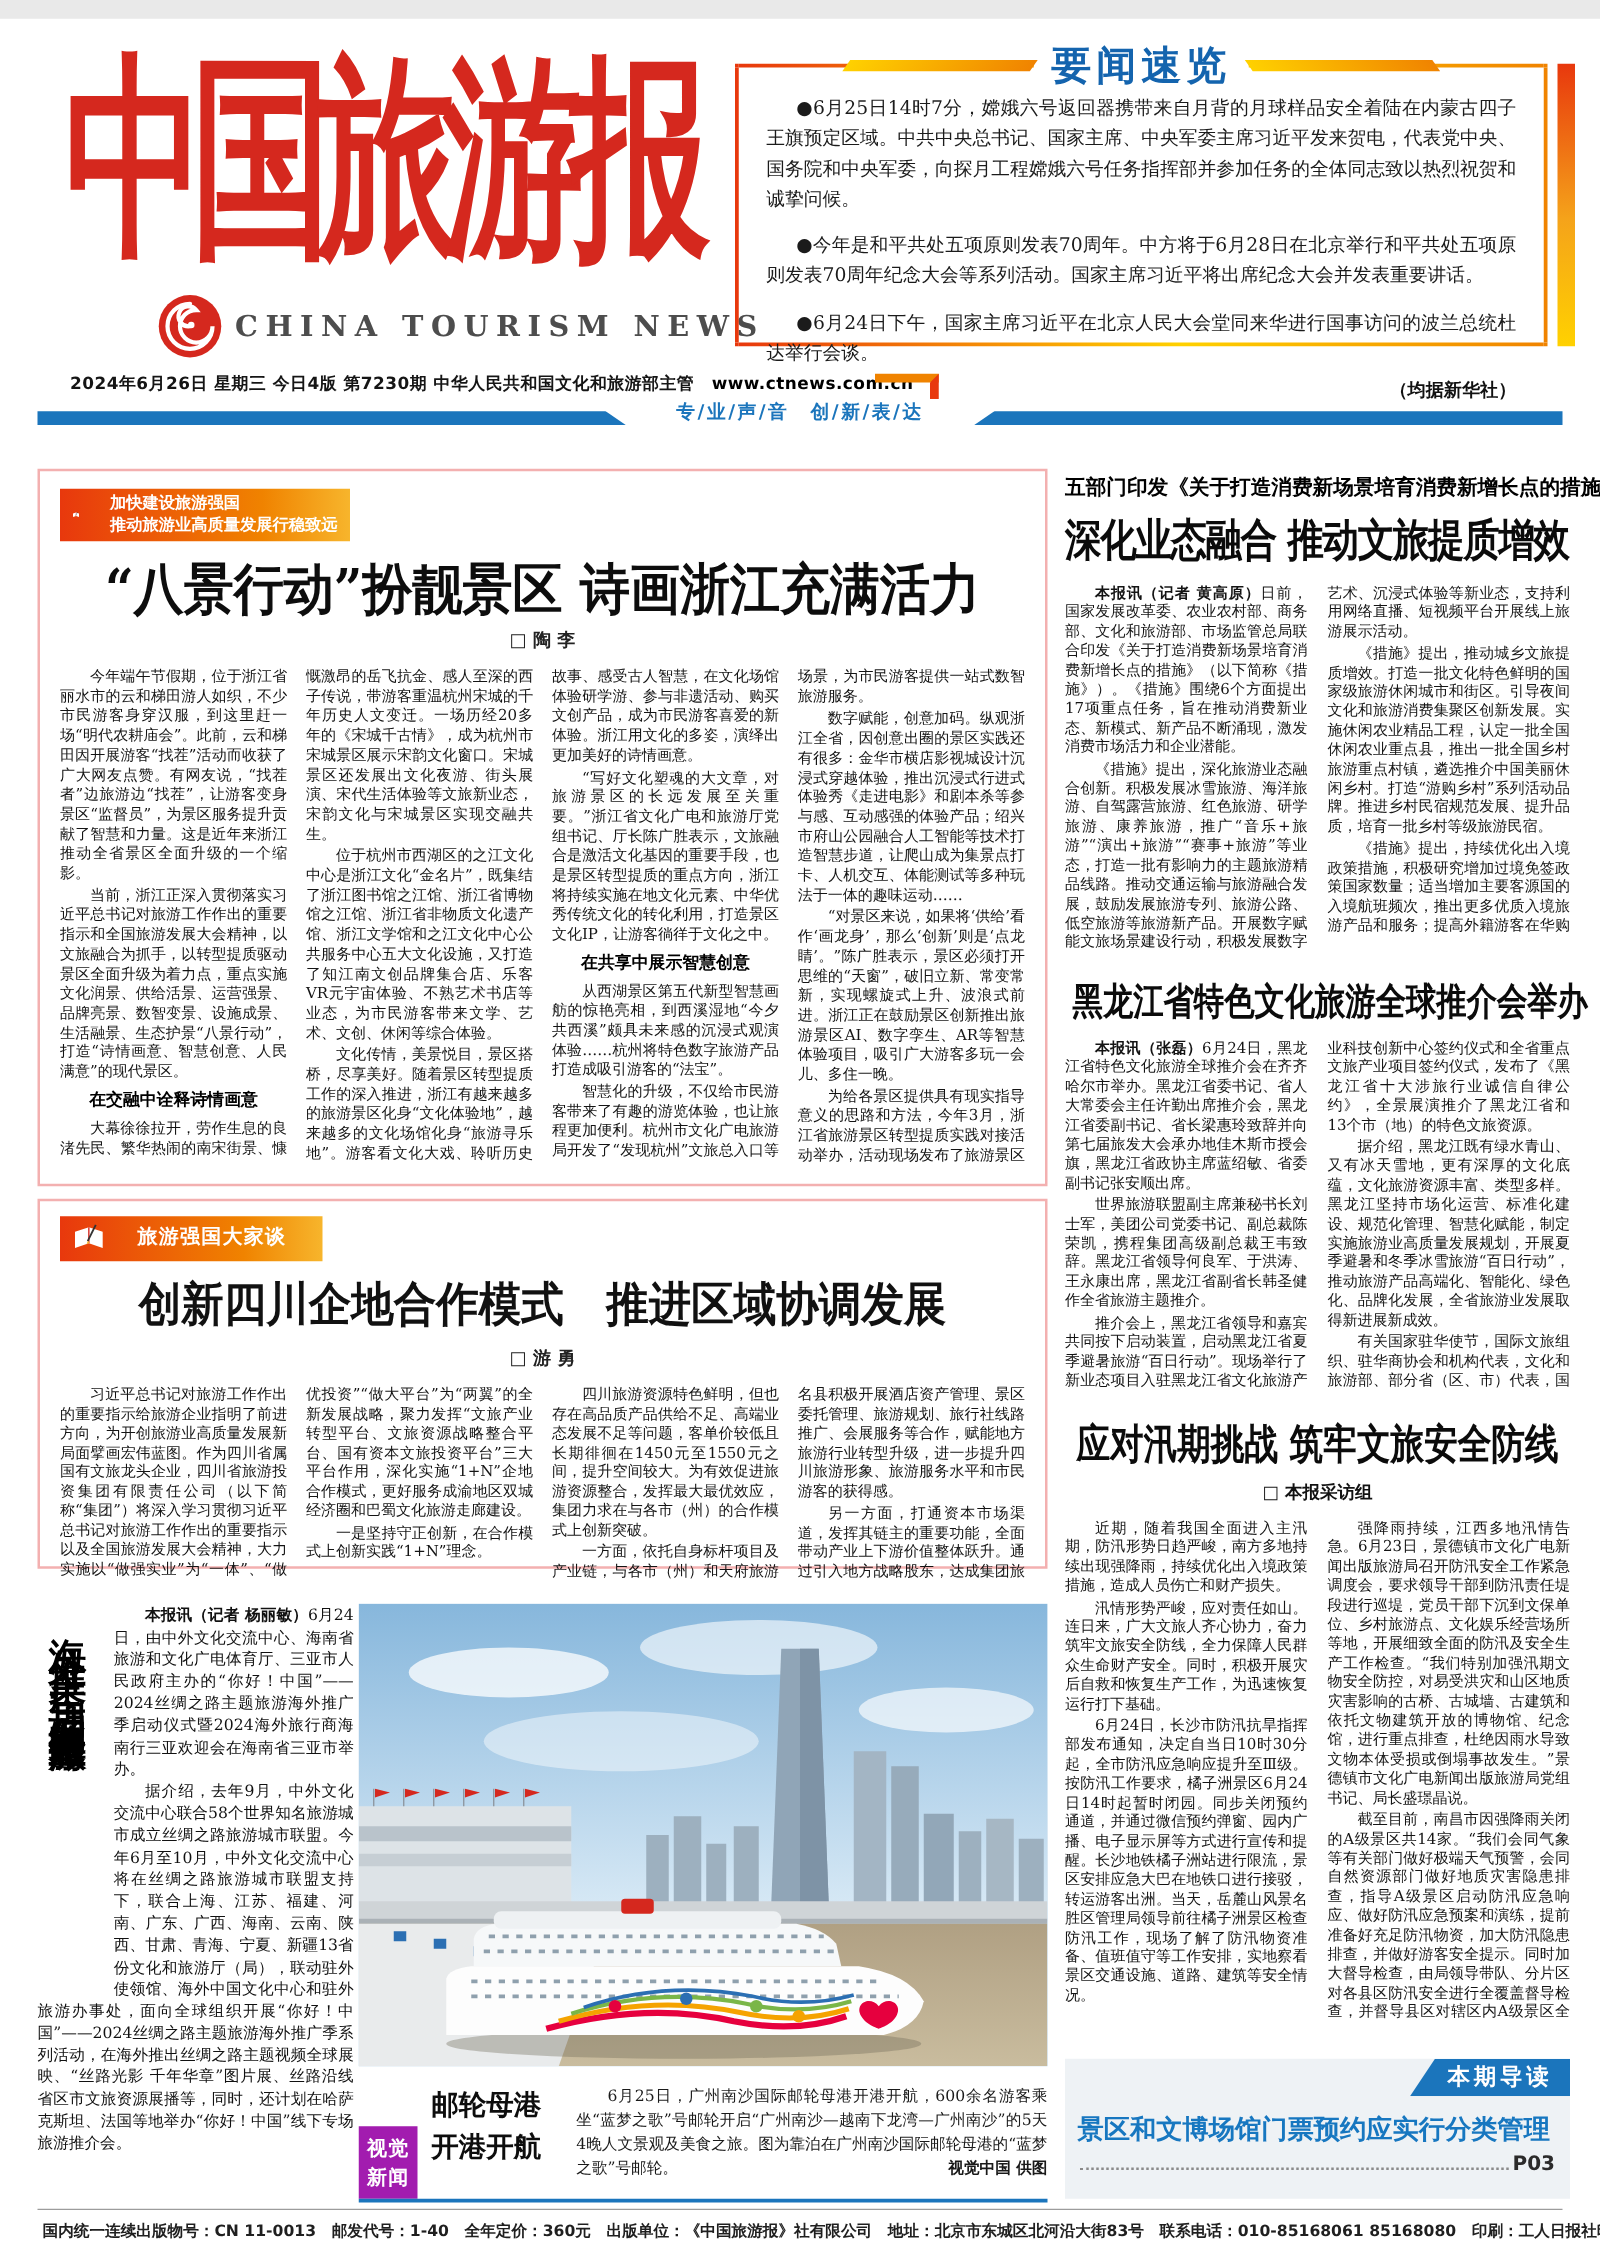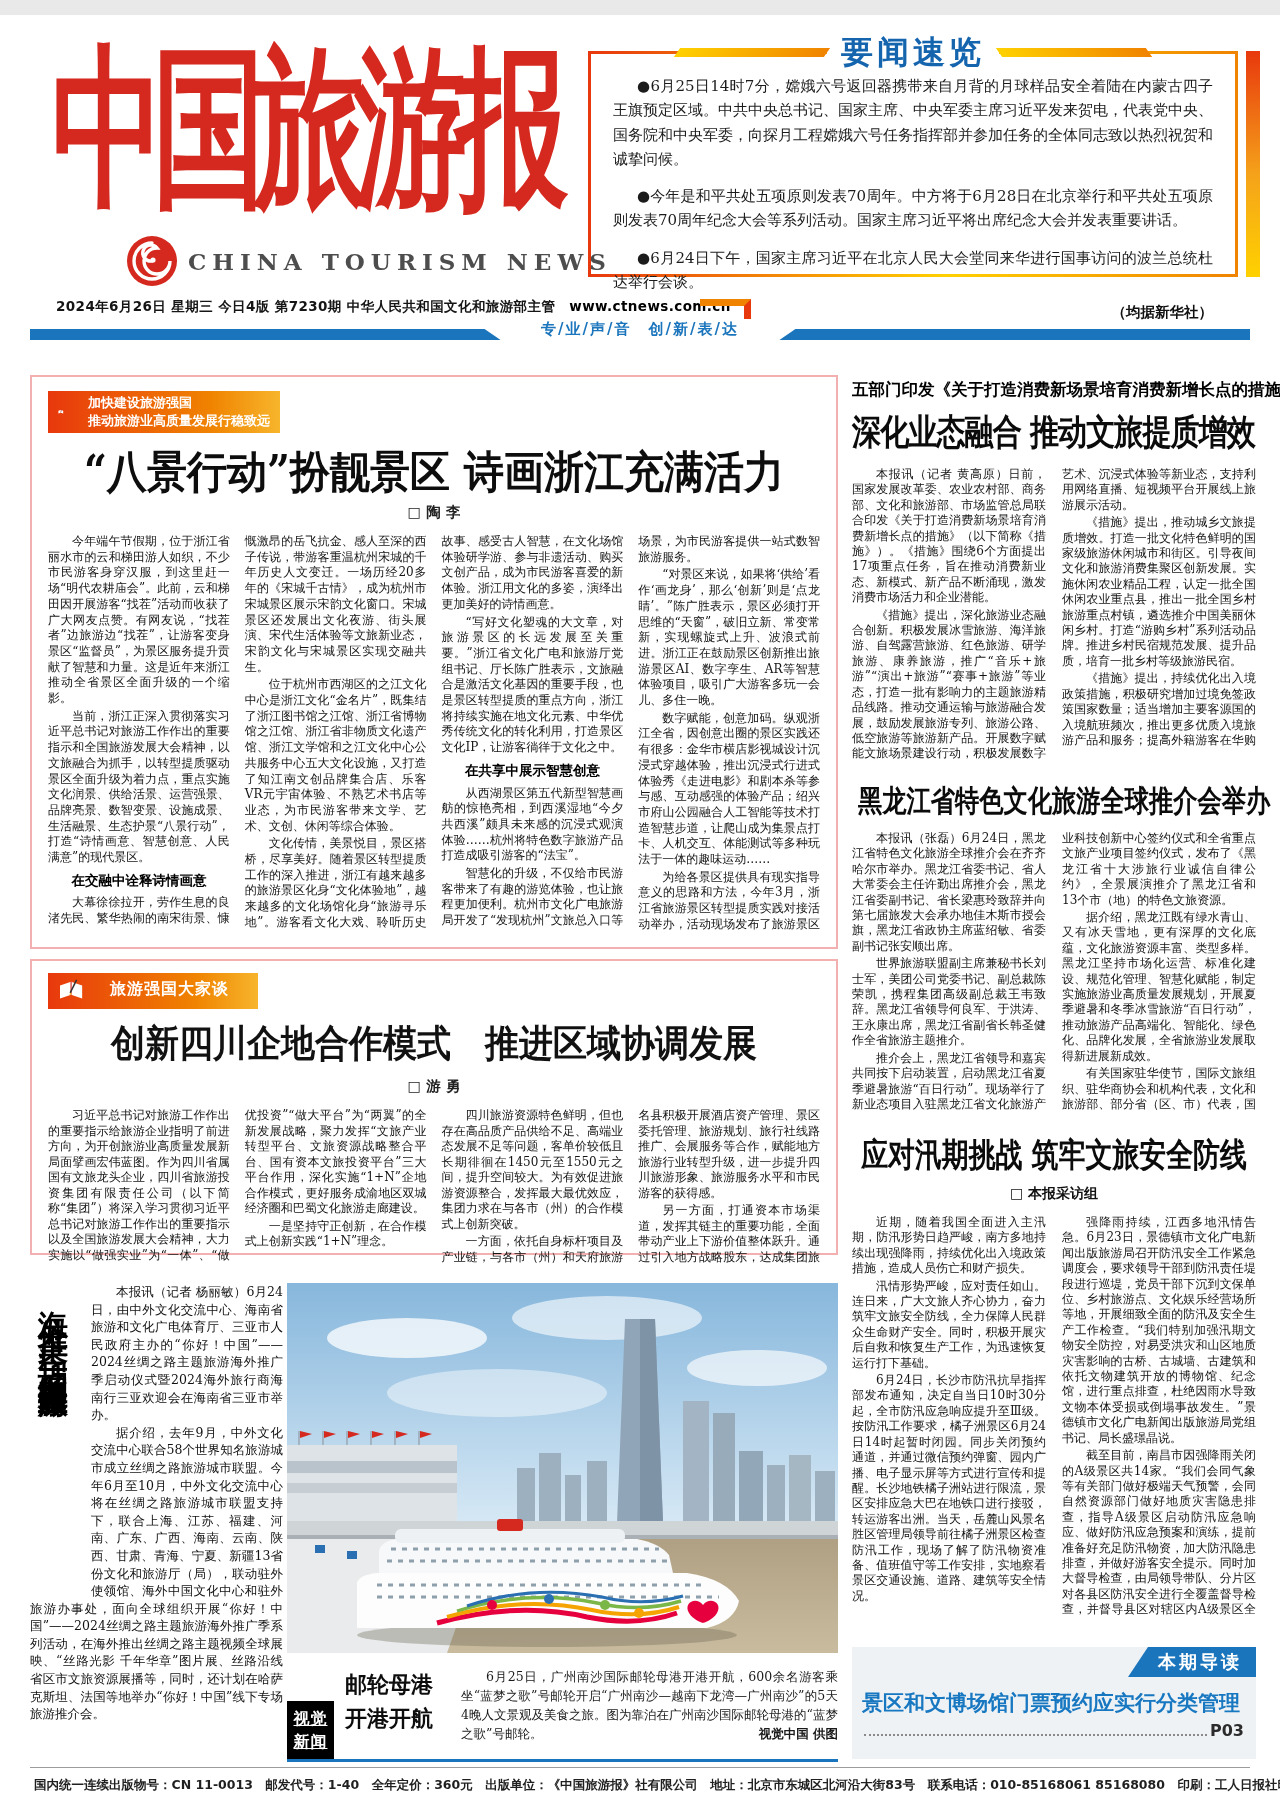--- a/index.html
+++ b/index.html
@@ -61,22 +61,22 @@
   .silk{left:30px;top:1268px;width:253px;height:478px;overflow:hidden;}
   .silk-head{float:left;writing-mode:vertical-rl;text-orientation:upright;height:300px;margin:4px 14px 8px 0;
     font-family:"DejaVu Serif","Liberation Serif",serif;font-weight:900;font-size:30px;line-height:47px;color:#000;}
   .silk-head .s1{letter-spacing:9px;}
   .silk-head .s2{letter-spacing:2px;}
   .silk-body{font-size:12.5px;line-height:17.6px;text-align:justify;font-family:"DejaVu Serif","Liberation Serif",serif;}
   .silk-body p{margin:0;text-indent:2em;}
 
   
   .photo{left:287px;top:1268px;width:551px;height:370px;overflow:hidden;background:#bcd6ea;}
-  .visual-label{left:287px;top:1686px;width:47px;height:58px;background:#000000;color:#fff;font-weight:bold;
-    font-size:16px;display:flex;flex-direction:column;align-items:center;justify-content:center;line-height:1.45;letter-spacing:1px;text-decoration:underline;}
+  .visual-label{left:287px;top:1686px;width:47px;height:58px;background:#a21caf;color:#fff;font-weight:bold;
+    font-size:16px;display:flex;flex-direction:column;align-items:center;justify-content:center;line-height:1.45;letter-spacing:1px;}
   .caption{left:345px;top:1652px;width:493px;height:92px;}
   .cap-title{float:left;width:102px;margin-right:14px;font-family:"DejaVu Serif","Liberation Serif",serif;
     font-weight:900;font-size:22px;line-height:34px;color:#0d0d0d;white-space:nowrap;}
   .cap-text{font-family:"DejaVu Serif","Liberation Serif",serif;font-size:12.5px;line-height:19px;text-align:justify;color:#1a1a1a;}
   .cap-text p{margin:0;text-indent:2em;}
   .credit{text-align:right;margin-top:-19px;font-weight:bold;font-size:12.5px;font-family:"DejaVu Serif","Liberation Serif",serif;}
   .cap-rule{left:287px;top:1744px;width:551px;height:3px;background:#1b75bc;}
 
   
   .kicker{left:852px;top:364px;width:404px;font-size:16.5px;font-weight:bold;color:#000;white-space:nowrap;}
@@ -98,21 +98,21 @@
     font-size:18px;font-weight:bold;letter-spacing:3px;padding:0 14px 0 30px;clip-path:polygon(20px 0,100% 0,100% 100%,0 100%);}
   .guide-headline{position:absolute;top:42px;left:10px;color:#1777c0;font-size:21px;font-weight:900;white-space:nowrap;
     font-family:"DejaVu Sans","Liberation Sans",sans-serif;}
   .guide-page{position:absolute;top:74px;left:12px;right:12px;display:flex;align-items:baseline;}
   .guide-dots{flex:1;border-bottom:2px dotted #8a8a8a;margin-right:3px;}
   .guide-pnum{font-weight:bold;font-size:16px;color:#2b2b2b;}
 
   
   .footer-rule{left:30px;top:1752px;width:1220px;height:1px;background:#9c9c9c;}
   .footer{left:34px;top:1762px;width:1212px;font-size:12.5px;font-weight:600;color:#1f1f1f;white-space:nowrap;}
-  b.lead{font-weight:normal;}
+  b.lead{font-weight:bold;}
 </style>
 </head>
 <body>
 
 <div id="page">
 
   <div class="abs masthead-title">中国旅游报</div>
   <svg class="abs logo" viewBox="0 0 52 52">
     <circle cx="26" cy="26" r="25" fill="#d5281e"></circle>
     <path d="M26 8 a18 18 0 1 0 18 18 a13 13 0 1 1 -13 -13 a8 8 0 1 0 -5 13" fill="none" stroke="#fff" stroke-width="3.4" stroke-linecap="round"></path>
@@ -163,22 +163,22 @@
       <p>今年端午节假期，位于浙江省丽水市的云和梯田游人如织，不少市民游客身穿汉服，到这里赶一场“明代农耕庙会”。此前，云和梯田因开展游客“找茬”活动而收获了广大网友点赞。有网友说，“找茬者”边旅游边“找茬”，让游客变身景区“监督员”，为景区服务提升贡献了智慧和力量。这是近年来浙江推动全省景区全面升级的一个缩影。</p>
       <p>当前，浙江正深入贯彻落实习近平总书记对旅游工作作出的重要指示和全国旅游发展大会精神，以文旅融合为抓手，以转型提质驱动景区全面升级为着力点，重点实施文化润景、供给活景、运营强景、品牌亮景、数智变景、设施成景、生活融景、生态护景“八景行动”，打造“诗情画意、智慧创意、人民满意”的现代景区。</p>
       <h4>在交融中诠释诗情画意</h4>
       <p>大幕徐徐拉开，劳作生息的良渚先民、繁华热闹的南宋街景、慷慨激昂的岳飞抗金、感人至深的西子传说，带游客重温杭州宋城的千年历史人文变迁。一场历经20多年的《宋城千古情》，成为杭州市宋城景区展示宋韵文化窗口。宋城景区还发展出文化夜游、街头展演、宋代生活体验等文旅新业态，宋韵文化与宋城景区实现交融共生。</p>
       <p>位于杭州市西湖区的之江文化中心是浙江文化“金名片”，既集结了浙江图书馆之江馆、浙江省博物馆之江馆、浙江省非物质文化遗产馆、浙江文学馆和之江文化中心公共服务中心五大文化设施，又打造了知江南文创品牌集合店、乐客VR元宇宙体验、不熟艺术书店等业态，为市民游客带来文学、艺术、文创、休闲等综合体验。</p>
       <p>文化传情，美景悦目，景区搭桥，尽享美好。随着景区转型提质工作的深入推进，浙江有越来越多的旅游景区化身“文化体验地”，越来越多的文化场馆化身“旅游寻乐地”。游客看文化大戏、聆听历史故事、感受古人智慧，在文化场馆体验研学游、参与非遗活动、购买文创产品，成为市民游客喜爱的新体验。浙江用文化的多姿，演绎出更加美好的诗情画意。</p>
       <p>“写好文化塑魂的大文章，对旅游景区的长远发展至关重要。”浙江省文化广电和旅游厅党组书记、厅长陈广胜表示，文旅融合是激活文化基因的重要手段，也是景区转型提质的重点方向，浙江将持续实施在地文化元素、中华优秀传统文化的转化利用，打造景区文化IP，让游客徜徉于文化之中。</p>
       <h4>在共享中展示智慧创意</h4>
       <p>从西湖景区第五代新型智慧画舫的惊艳亮相，到西溪湿地“今夕共西溪”颇具未来感的沉浸式观演体验……杭州将特色数字旅游产品打造成吸引游客的“法宝”。</p>
       <p>智慧化的升级，不仅给市民游客带来了有趣的游览体验，也让旅程更加便利。杭州市文化广电旅游局开发了“发现杭州”文旅总入口等场景，为市民游客提供一站式数智旅游服务。</p>
+      <p>数字赋能，创意加码。纵观浙江全省，因创意出圈的景区实践还有很多：金华市横店影视城设计沉浸式穿越体验，推出沉浸式行进式体验秀《走进电影》和剧本杀等参与感、互动感强的体验产品；绍兴市府山公园融合人工智能等技术打造智慧步道，让爬山成为集景点打卡、人机交互、体能测试等多种玩法于一体的趣味运动……</p>
       <p>“对景区来说，如果将‘供给’看作‘画龙身’，那么‘创新’则是‘点龙睛’。”陈广胜表示，景区必须打开思维的“天窗”，破旧立新、常变常新，实现螺旋式上升、波浪式前进。浙江正在鼓励景区创新推出旅游景区AI、数字孪生、AR等智慧体验项目，吸引广大游客多玩一会儿、多住一晚。</p>
-      <p>数字赋能，创意加码。纵观浙江全省，因创意出圈的景区实践还有很多：金华市横店影视城设计沉浸式穿越体验，推出沉浸式行进式体验秀《走进电影》和剧本杀等参与感、互动感强的体验产品；绍兴市府山公园融合人工智能等技术打造智慧步道，让爬山成为集景点打卡、人机交互、体能测试等多种玩法于一体的趣味运动……</p>
       <p>为给各景区提供具有现实指导意义的思路和方法，今年3月，浙江省旅游景区转型提质实践对接活动举办，活动现场发布了旅游景区转型提质导则征集方案，面向社会各界征集具有原创性、实操性、前瞻性“妙招”，为景区提质升级提供工作标准和技术指南，进一步加快推动全省景区品质提升。</p>
 
     </div>
   </div>
 
   <div class="abs boxB">
     <div class="topic-banner topic-banner2">
       <svg width="28" height="24" viewBox="0 0 30 26">
         <path d="M2 21 L14 17 L26 21 L26 7 L14 3 L2 7 Z" fill="#fff"></path>
         <path d="M14 3 L14 17" stroke="#d5281e" stroke-width="1.2"></path>

